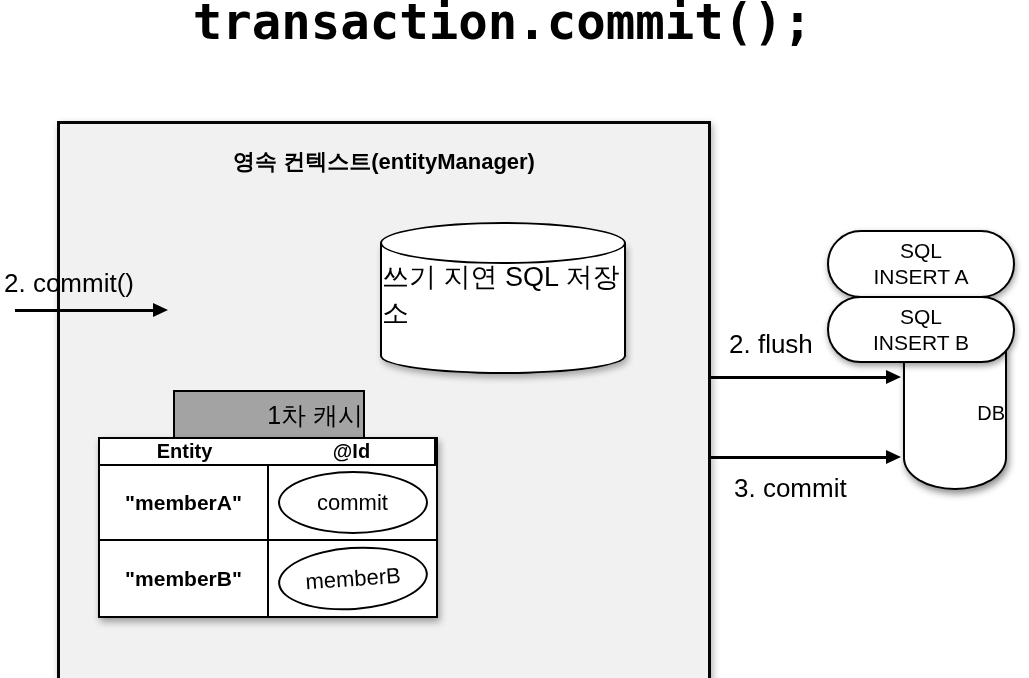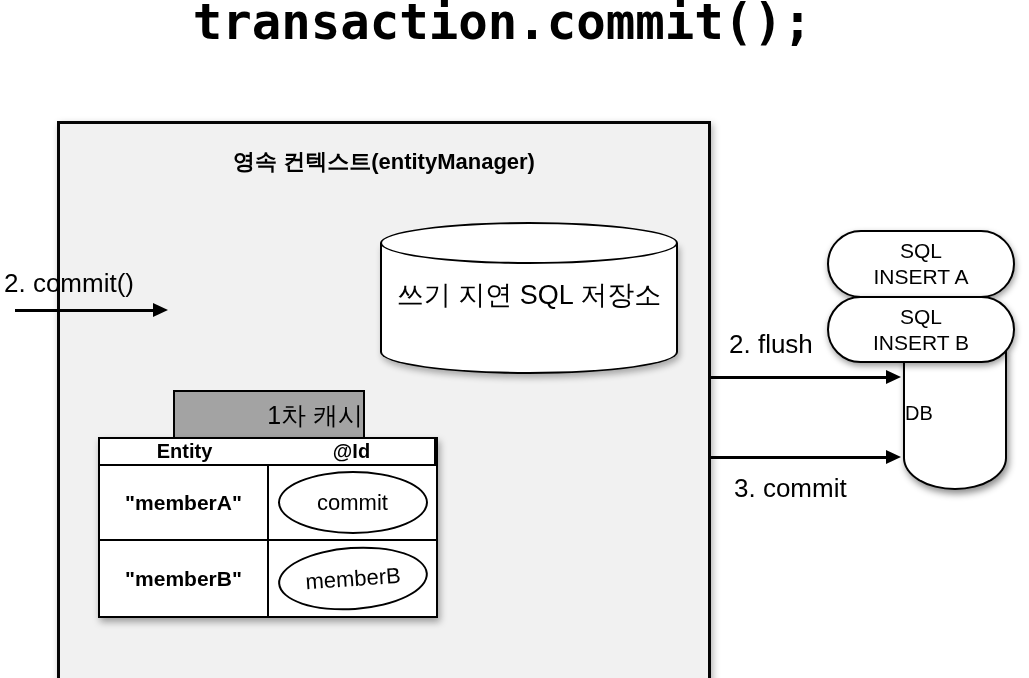--- a/index.html
+++ b/index.html
@@ -43,21 +43,21 @@
     left: 0; right: 0; top: 23px;
     text-align: center;
     font-size: 22px;
     font-weight: 700;
   }
 
   
   .wb-cyl {
     position: absolute;
     left: 380px; top: 222px;
-    width: 298px; height: 152px;
+    width: 246px; height: 152px;
     z-index: 2;
   }
   .wb-cyl .cyl-body {
     position: absolute;
     left: 0; right: 0; top: 21px; bottom: 0;
     background: #ffffff;
     border: 2.5px solid #000;
     border-top: none;
     border-radius: 0 0 149px 149px / 0 0 22px 22px;
     box-shadow: 2px 4px 6px rgba(0,0,0,0.30);
@@ -165,21 +165,21 @@
   
   .db-cyl {
     position: absolute;
     left: 903px; top: 350px;
     width: 104px; height: 140px;
     background: #ffffff;
     border: 2.5px solid #000;
     border-top: none;
     border-radius: 0 0 52px 52px / 0 0 32px 32px;
     box-shadow: 2px 4px 7px rgba(0,0,0,0.45);
-    display: flex; align-items: center; justify-content: flex-start;
+    display: flex; align-items: center; justify-content: flex-end;
     padding-bottom: 12px;
     font-size: 20px;
     z-index: 7;
   }
 </style>
 </head>
 <body>
 
 <div class="canvas">
 

